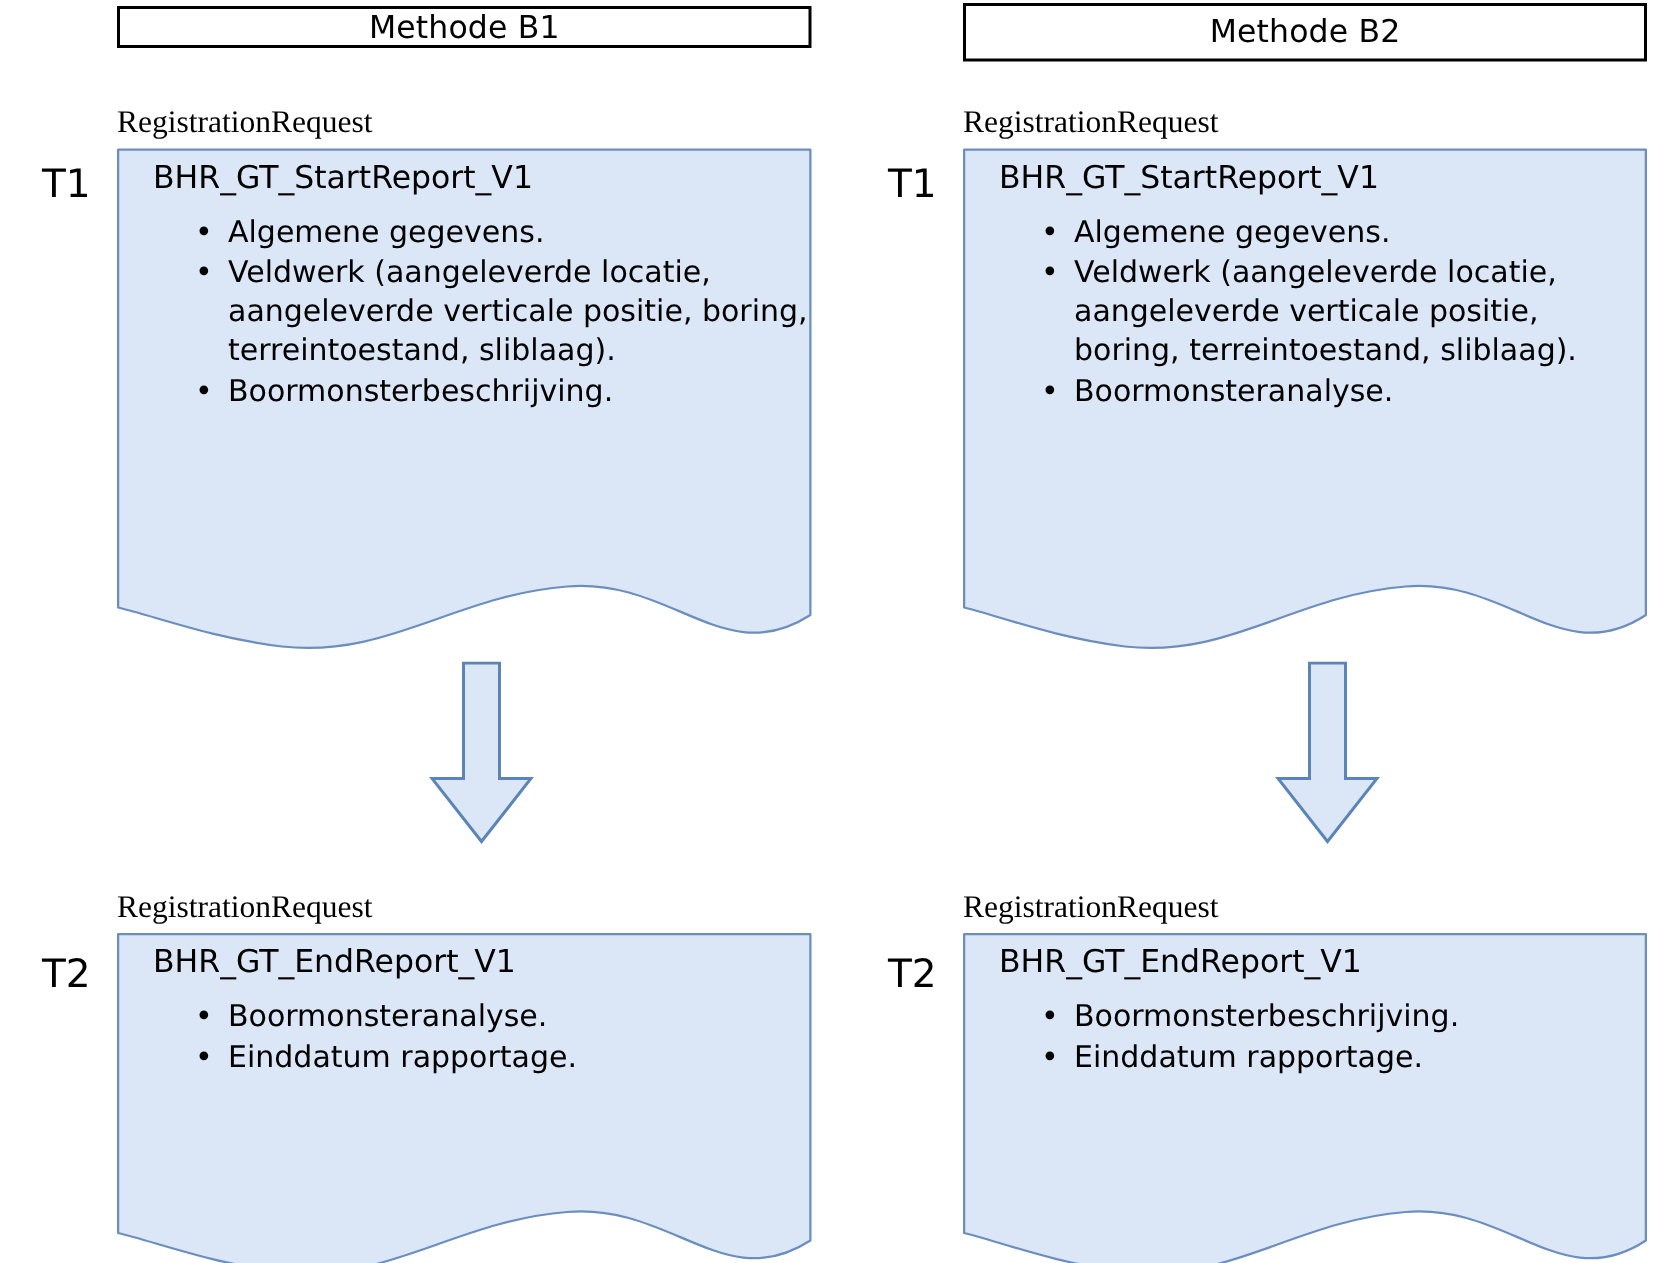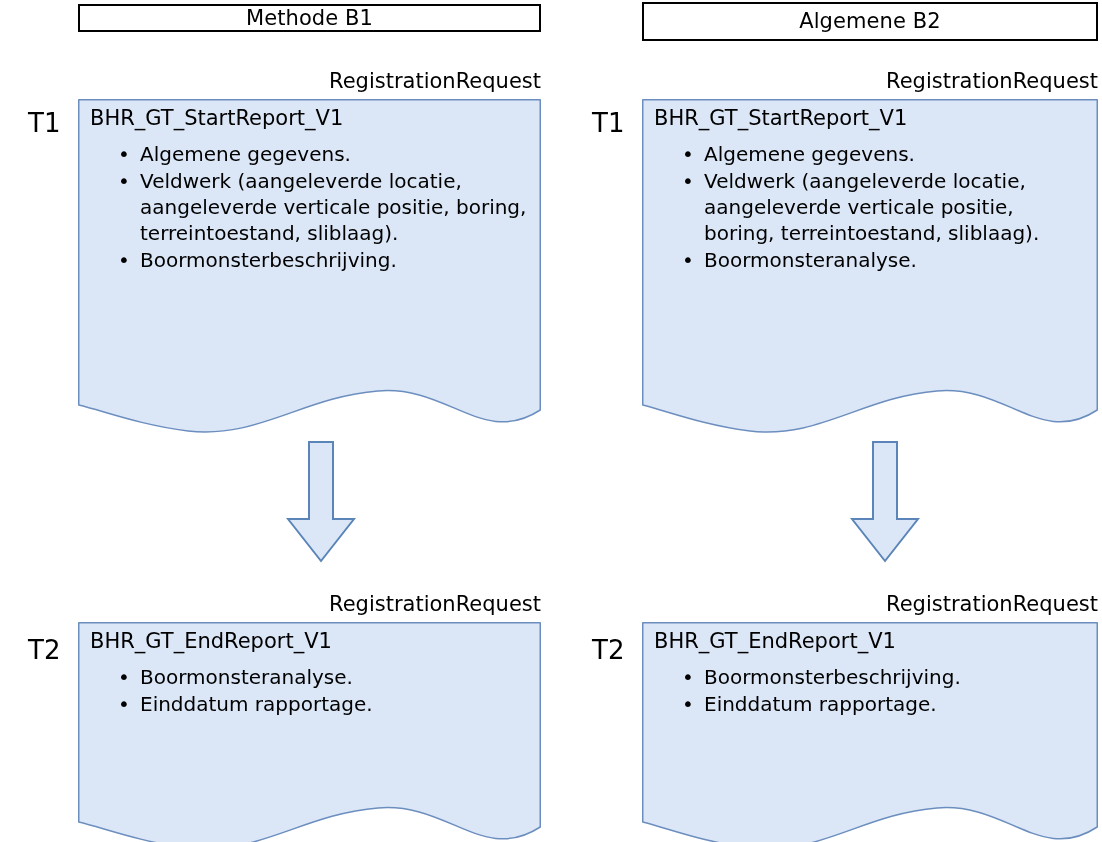--- a/index.html
+++ b/index.html
@@ -37,24 +37,25 @@
     font-size: 21px;
     line-height: 1;
     letter-spacing: 0.1px;
   }
   .method-header.col-a { left: 78px;  top: 4px; width: 463px; height: 28px; }
   .method-header.col-b { left: 642px; top: 2px; width: 456px; height: 39px; }
 
   
   .doc-caption {
     position: absolute;
-    text-align: right;
+    text-align: left;
     font-size: 21px;
     line-height: 1;
     white-space: nowrap;
+    font-family: Liberation Serif, serif;
   }
   .doc-caption.a-t1 { left: 78px;  top: 71px;  width: 463px; }
   .doc-caption.b-t1 { left: 642px; top: 71px;  width: 456px; }
   .doc-caption.a-t2 { left: 78px;  top: 594px; width: 463px; }
   .doc-caption.b-t2 { left: 642px; top: 594px; width: 456px; }
 
   
   .time-label {
     position: absolute;
     font-size: 26px;
@@ -72,21 +73,21 @@
   }
   .doc-shape svg {
     display: block;
     position: absolute;
     left: 0;
     top: 0;
     overflow: visible;
   }
   .doc-shape .doc-content {
     position: absolute;
-    left: 4px;
+    left: 16px;
     top: 0;
     width: 100%;
   }
 
   .doc-shape.a-t1 { left: 78px;  top: 99px;  width: 463px; height: 330px; }
   .doc-shape.b-t1 { left: 642px; top: 99px;  width: 456px; height: 330px; }
   .doc-shape.a-t2 { left: 78px;  top: 622px; width: 463px; height: 230px; }
   .doc-shape.b-t2 { left: 642px; top: 622px; width: 456px; height: 230px; }
 
   .doc-title {
@@ -126,21 +127,21 @@
 </head>
 <body>
 
 <div class="canvas">
 
   <div class="method-header col-a">
     <span>Methode B1</span>
   </div>
 
   <div class="method-header col-b">
-    <span>Algemene B2</span>
+    <span>Methode B2</span>
   </div>
 
   <div class="doc-caption a-t1">RegistrationRequest</div>
   <div class="doc-caption b-t1">RegistrationRequest</div>
   <div class="doc-caption a-t2">RegistrationRequest</div>
   <div class="doc-caption b-t2">RegistrationRequest</div>
 
   <div class="time-label a-t1">T1</div>
   <div class="time-label b-t1">T1</div>
   <div class="time-label a-t2">T2</div>

